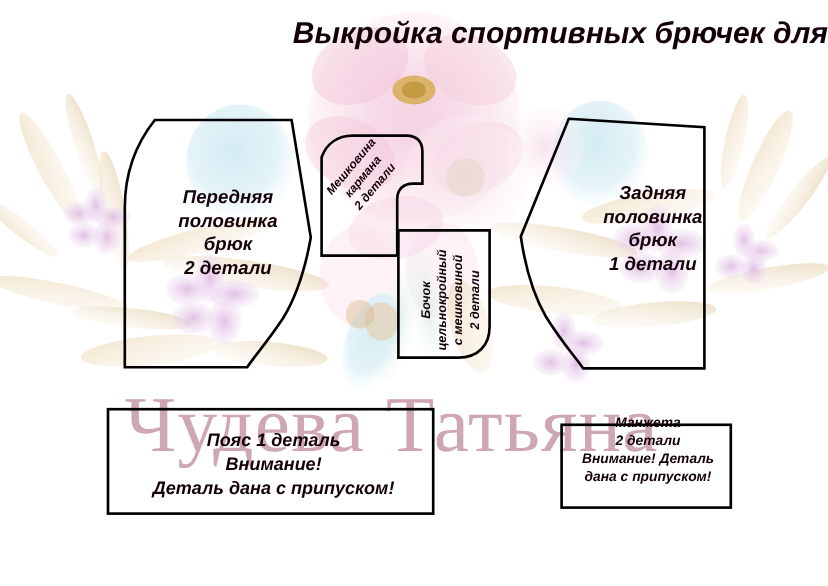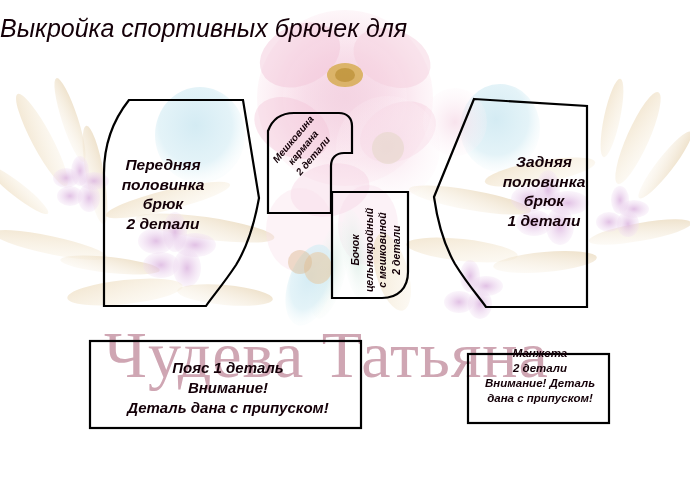--- a/index.html
+++ b/index.html
@@ -50,23 +50,23 @@
     font-size: 66px;
     line-height: 66px;
   }
 
   
   #title {
     position: absolute;
     left: 0;
     top: 12px;
     width: 690px;
-    text-align: left;
+    text-align: right;
     font-family: "Liberation Sans", sans-serif;
-    font-weight: normal;
+    font-weight: bold;
     font-style: italic;
     font-size: 25px;
     line-height: 33px;
     color: #140008;
     letter-spacing: 0px;
   }
 
   
   #pieces {
     position: absolute;
@@ -85,21 +85,21 @@
     position: absolute;
     font-family: "Liberation Sans", sans-serif;
     font-weight: bold;
     font-style: italic;
     color: #140008;
     text-align: center;
     white-space: pre-line;
     pointer-events: none;
   }
   #label-front {
-    left: 93px;
+    left: 120px;
     top: 155px;
     width: 140px;
     font-size: 15.5px;
     line-height: 19.5px;
   }
   #label-back {
     left: 468px;
     top: 152px;
     width: 152px;
     font-size: 15.5px;

